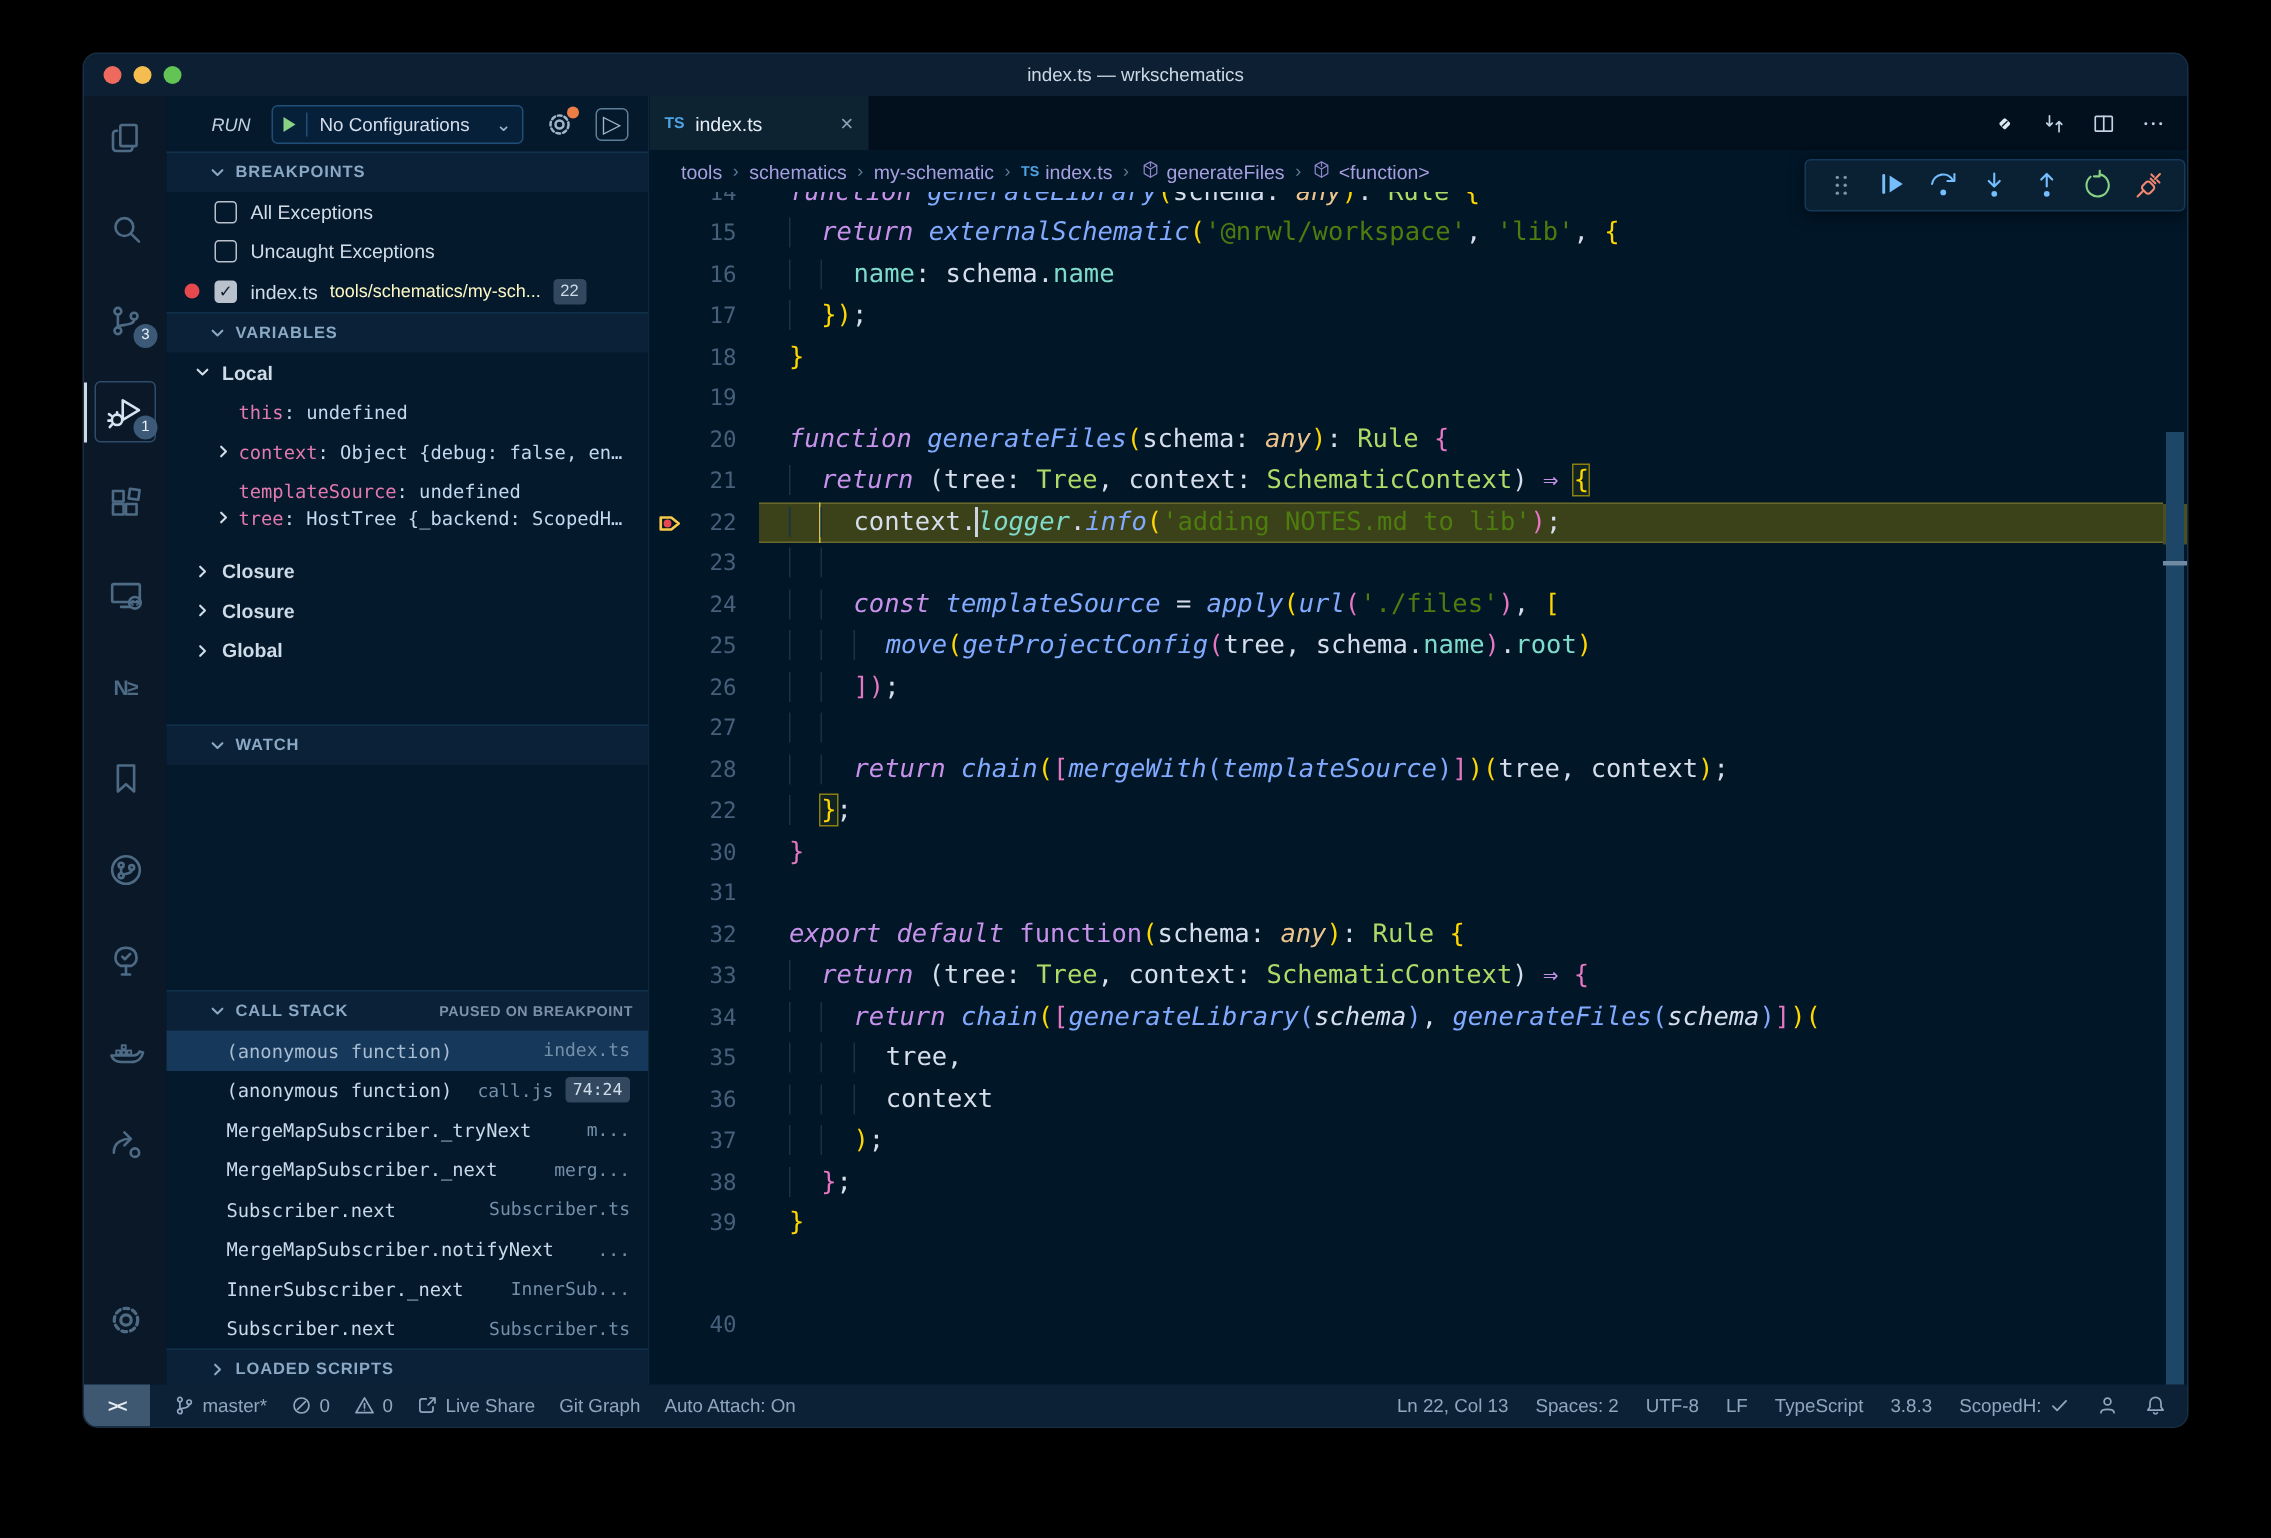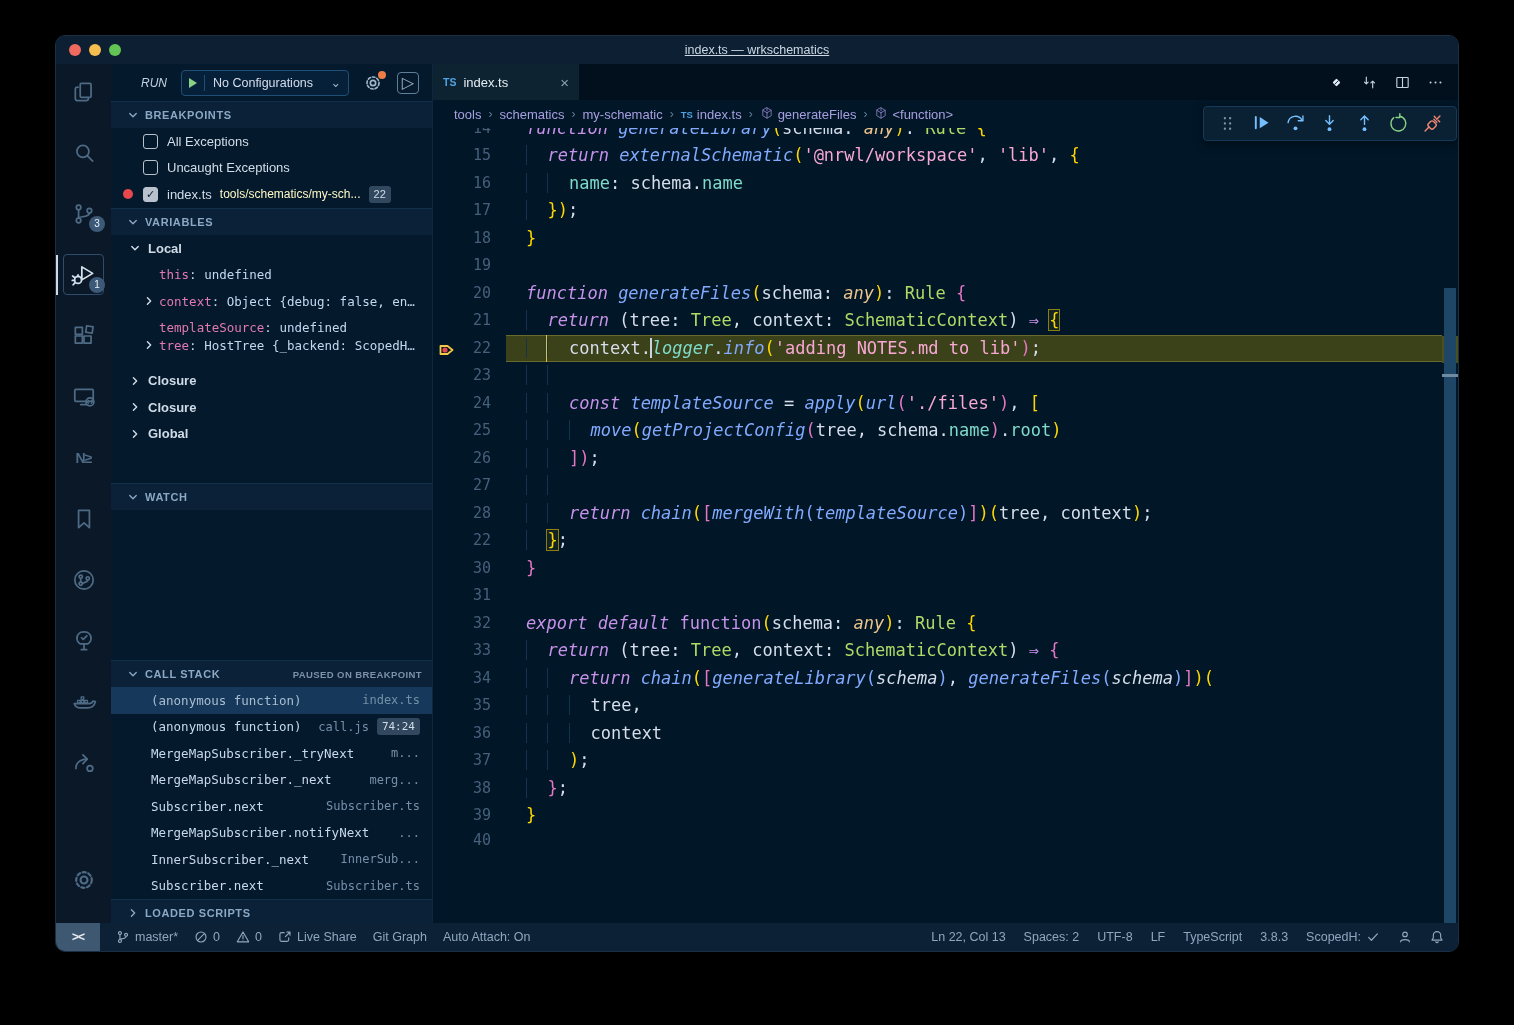--- a/index.html
+++ b/index.html
@@ -4,21 +4,21 @@
 <style>
   * { box-sizing: border-box; margin: 0; padding: 0; }
   html,body { width:1514px; height:1025px; background:#000; font-family:"Liberation Sans",sans-serif; overflow:hidden; }
   .window { position:absolute; left:55px; top:35px; width:1404px; height:917px; background:#011627; border-radius:10px; overflow:hidden; border:1px solid #1b2f44; box-shadow:0 20px 60px rgba(0,0,0,.7); }
 
   
   .titlebar { position:absolute; left:0; top:0; right:0; height:28px; background:#0c1f33; }
   .lights { position:absolute; left:13px; top:8px; display:flex; gap:8px; }
   .light { width:12px; height:12px; border-radius:50%; }
   .light.r{background:#ee6a5f}.light.y{background:#f5bd4f}.light.g{background:#61c454}
-  .wtitle { position:absolute; left:0; right:0; top:0; height:28px; line-height:28px; text-align:center; color:#cdd8e4; font-size:12.5px;text-decoration:underline; }
+  .wtitle { position:absolute; left:0; right:0; top:0; height:28px; line-height:28px; text-align:center; color:#cdd8e4; font-size:12.5px; }
 
   
   .activitybar { position:absolute; left:0; top:28px; width:55px; bottom:28px; background:#0b1828; }
   .act-item { position:relative; width:55px; height:44px; margin-bottom:17px; display:flex; align-items:center; justify-content:center; color:#4e6b85; }
   .act-stack { position:absolute; top:6px; left:0; right:0; }
   .act-item svg{ width:26px; height:26px; }
   .act-item.active { color:#d7e3ee; }
   .act-item.active::before { content:''; position:absolute; left:0; top:2px; bottom:2px; width:2px; background:#cfd9e2; }
   .act-item.active .act-box { position:absolute; left:7px; top:1px; width:41px; height:41px; border:1px solid #2e4d6b; border-radius:4px; }
   .act-badge { position:absolute; right:6px; bottom:4px; min-width:16px; height:16px; border-radius:8px; background:#3c5a78; color:#e8f0f7; font-size:10px; line-height:16px; text-align:center; padding:0 3px; }
@@ -30,21 +30,21 @@
   .runbar { position:absolute; left:0; top:0; right:0; height:37px; display:flex; align-items:center; padding-left:30px; gap:14px; }
   .run-label { color:#c3d2e0; font-size:12px;font-style:italic; }
   .run-dd { width:168px; height:26px; border:1px solid #1f4f76; border-radius:4px; display:flex; align-items:center; padding:0 7px; color:#d6deeb; font-size:12.5px; background:#07203a; }
   .play-tri { width:0; height:0; border-left:8px solid #89d185; border-top:5px solid transparent; border-bottom:5px solid transparent; }
   .dd-div { width:1px; height:16px; background:#1f4f76; margin:0 8px 0 7px; }
   .dd-chev { margin-left:auto; color:#9fb6c9; }
   .gear-wrap { position:relative; width:20px; height:20px; color:#9fb6c9; }
   .gear-dot { position:absolute; top:-2px; right:-3px; width:8px; height:8px; border-radius:50%; background:#ec7d46; }
   .console-btn { width:22px; height:22px; border:1.5px solid #5f7e97; border-radius:4px; color:#9fb6c9; display:flex; align-items:center; justify-content:center; }
 
-  .sec-header { position:absolute; left:0; right:0; height:27px; background:#0a2138; border-top:1px solid #11304a; display:flex; align-items:center; padding-left:16px; gap:6px; color:#8ba8c4; font-size:11px; font-weight:bold; letter-spacing:.6px; }
+  .sec-header { position:absolute; left:0; right:0; height:27px; background:#0a2138; border-top:1px solid #11304a; display:flex; align-items:center; padding-left:28px; gap:6px; color:#8ba8c4; font-size:11px; font-weight:bold; letter-spacing:.6px; }
   .sec-header .chev { color:#8ba8c4; }
   .sec-right { margin-left:auto; padding-right:10px; font-size:9.5px; color:#7d92a8; letter-spacing:.4px; }
   .row { position:absolute; left:0; right:0; height:26.5px; display:flex; align-items:center; font-size:13px; color:#d2dde8; }
   .chev svg{ width:12px; height:12px; display:block; }
   .cb { width:15px; height:15px; border:1.5px solid #b9c2cc; border-radius:3px; margin-right:9px; flex:none; display:flex; align-items:center; justify-content:center; font-size:11px; color:#0a1a2b; }
   .cb.checked { background:#b9c2cc; }
   .bp-dot { position:absolute; left:12px; width:10px; height:10px; border-radius:50%; background:#e5484d; }
   .bp-path { color:#fef9c3; font-size:12px; margin-left:8px; white-space:nowrap; }
   .badge { background:#31485e; color:#cfdcea; border-radius:3px; padding:0 5px; height:17px; line-height:17px; font-size:11px; margin-left:8px; flex:none; }
   .mono { font-family:"DejaVu Sans Mono",monospace; }
@@ -80,21 +80,21 @@
   .cur-vline { position:absolute; left:113px; top:0; bottom:0; width:0; border-left:1.5px solid #d9c24c; z-index:1; }
   .gutter-arrow { position:absolute; left:5px; top:5px; width:18px; height:18px; z-index:2; }
 
   .t-kw { color:#c792ea; font-style:italic; }
   .t-kwr { color:#c792ea; }
   .t-fn { color:#82aaff; font-style:italic; }
   .t-v { color:#d6deeb; }
   .t-vi { color:#d6deeb; font-style:italic; }
   .t-ty { color:#addb67; }
   .t-am { color:#ecc48d; font-style:italic; }
-  .t-st { color:#f9a8d4; }
+  .t-st { color:#4d7c0f; }
   .t-te { color:#7fdbca; }
   .t-tei { color:#7fdbca; font-style:italic; }
   .t-g { color:#ffd700; }
   .t-pk { color:#e576c2; }
   .t-bl { color:#82aaff; }
   .t-pu { color:#d6deeb; }
   .t-ar { color:#c792ea; }
   .t-gx { color:#ffd700; outline:1px solid rgba(255,215,0,.55); background:rgba(255,215,0,.07); }
   .t-cur { border-left:2px solid #c9d4de; margin-left:-1px; }
 
@@ -508,21 +508,21 @@
         <div class="line" style="top: 454.5px;"><span class="ln">30</span><span class="txt"><span class="t-pk">}</span></span></div>
         <div class="line" style="top: 482px;"><span class="ln">31</span><span class="txt"></span></div>
         <div class="line" style="top: 509.5px;"><span class="ln">32</span><span class="txt"><span class="t-kw">export </span><span class="t-kw">default </span><span class="t-kwr">function</span><span class="t-g">(</span><span class="t-v">schema</span><span class="t-pu">: </span><span class="t-am">any</span><span class="t-g">)</span><span class="t-pu">: </span><span class="t-ty">Rule</span><span class="t-pu"> </span><span class="t-g">{</span></span></div>
         <div class="line" style="top: 537px;"><span class="ln">33</span><span class="txt"><span class="iu">  </span><span class="t-kw">return </span><span class="t-pu">(</span><span class="t-v">tree</span><span class="t-pu">: </span><span class="t-ty">Tree</span><span class="t-pu">, </span><span class="t-v">context</span><span class="t-pu">: </span><span class="t-ty">SchematicContext</span><span class="t-pu">) </span><span class="t-ar">⇒</span><span class="t-pu"> </span><span class="t-pk">{</span></span></div>
         <div class="line" style="top: 564.5px;"><span class="ln">34</span><span class="txt"><span class="iu">  </span><span class="iu">  </span><span class="t-kw">return </span><span class="t-fn">chain</span><span class="t-g">(</span><span class="t-pk">[</span><span class="t-fn">generateLibrary</span><span class="t-bl">(</span><span class="t-vi">schema</span><span class="t-bl">)</span><span class="t-pu">, </span><span class="t-fn">generateFiles</span><span class="t-bl">(</span><span class="t-vi">schema</span><span class="t-bl">)</span><span class="t-pk">]</span><span class="t-g">)</span><span class="t-g">(</span></span></div>
         <div class="line" style="top: 592px;"><span class="ln">35</span><span class="txt"><span class="iu">  </span><span class="iu">  </span><span class="iu">  </span><span class="t-v">tree</span><span class="t-pu">,</span></span></div>
         <div class="line" style="top: 619.5px;"><span class="ln">36</span><span class="txt"><span class="iu">  </span><span class="iu">  </span><span class="iu">  </span><span class="t-v">context</span></span></div>
         <div class="line" style="top: 647px;"><span class="ln">37</span><span class="txt"><span class="iu">  </span><span class="iu">  </span><span class="t-g">)</span><span class="t-pu">;</span></span></div>
         <div class="line" style="top: 674.5px;"><span class="ln">38</span><span class="txt"><span class="iu">  </span><span class="t-pk">}</span><span class="t-pu">;</span></span></div>
         <div class="line" style="top: 702px;"><span class="ln">39</span><span class="txt"><span class="t-g">}</span></span></div>
-        <div class="line" style="top: 727px;"><span class="ln">40</span><span class="txt"></span></div>
+        <div class="line" style="top: 770px;"><span class="ln">40</span><span class="txt"></span></div>
       </div>
     <div class="debug-toolbar" id="debugToolbar">
         <span class="dbg-btn" style="color:#8194a8">
           <svg viewBox="0 0 24 24" fill="none" stroke="currentColor" stroke-width="1.6" stroke-linecap="round" stroke-linejoin="round">
             <g fill="currentColor" stroke="none">
               <circle cx="9" cy="6" r="1.3"></circle>
               <circle cx="15" cy="6" r="1.3"></circle>
               <circle cx="9" cy="12" r="1.3"></circle>
               <circle cx="15" cy="12" r="1.3"></circle>
               <circle cx="9" cy="18" r="1.3"></circle>

